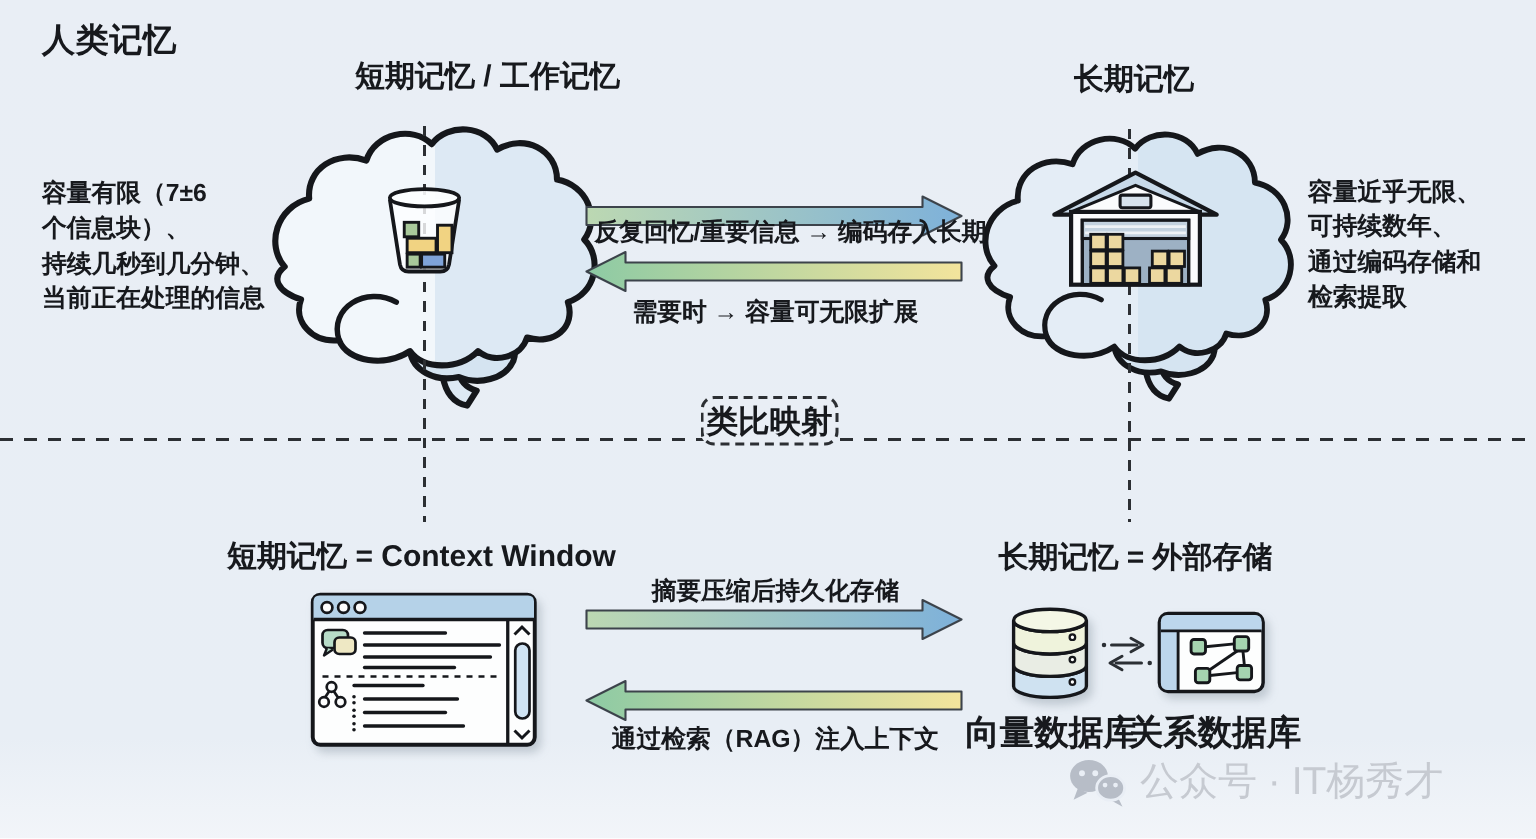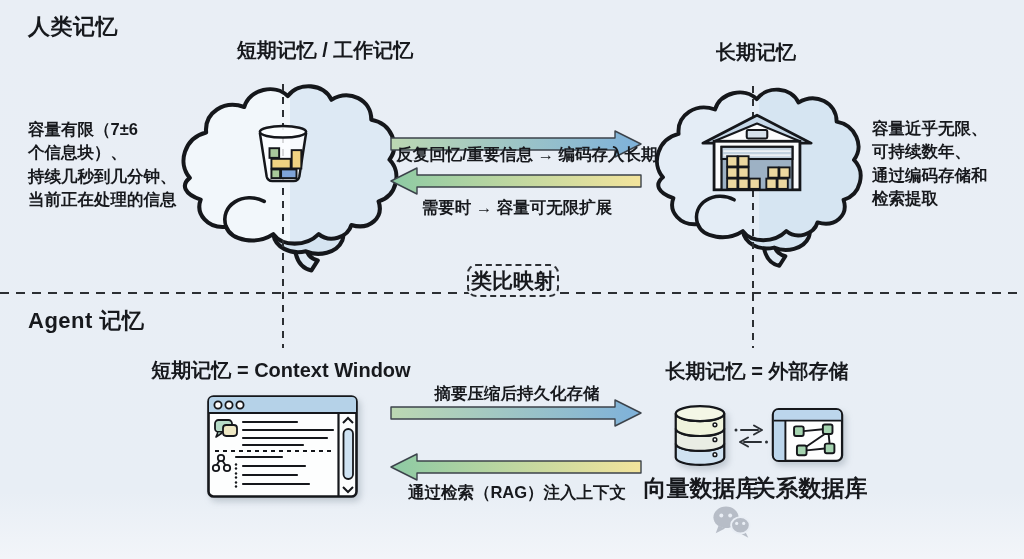--- a/index.html
+++ b/index.html
@@ -127,21 +127,20 @@
           <stop offset="1" stop-color="#f3e49c"></stop>
         </linearGradient>
       </defs>
     <polygon points="252,11 28,11 28,4 2,17 28,30 28,23 252,23" fill="url(#g2)" stroke="#3c434b" stroke-width="1.4" stroke-linejoin="round"></polygon>
   </svg>
   <div class="abs arrow-label" style="left:517px;top:197px;">需要时 → 容量可无限扩展</div>
 
   <div class="abs hline" style="left:0;top:292px;width:1024px;"></div>
   <div class="abs badge">类比映射</div>
 
-  <div class="abs section-title" style="left:28px;top:306px;">Agent 记忆</div>
   <div class="abs sub-title" style="left:281px;top:357px;">短期记忆 = Context Window</div>
   <div class="abs sub-title" style="left:757px;top:358px;">长期记忆 = 外部存储</div>
 
 
   <svg class="abs shadowed" style="left:207px;top:395px;z-index:3;" width="151" height="103" viewBox="0 0 151 103">
     <rect x="1.5" y="1.5" width="148" height="100" rx="5" fill="#fdfefe" stroke="#15171b" stroke-width="2.6"></rect>
     <path d="M6 2 H145 Q149 2 149 6 V18 H2 V6 Q2 2 6 2 Z" fill="#b5d2e8"></path>
     <line x1="2" y1="18" x2="149" y2="18" stroke="#15171b" stroke-width="2.2"></line>
     <g>
       <circle cx="11" cy="10" r="3.6" fill="#fdfdfd" stroke="#15171b" stroke-width="1.8"></circle>
@@ -255,14 +254,15 @@
   <svg class="abs" style="left:712px;top:505px;z-index:6;" width="41" height="34" viewBox="0 0 44 36">
     <path d="M7 22 L4 30 L14 25 Z" fill="#b7bdc7"></path>
     <ellipse cx="15" cy="13" rx="13.5" ry="11.5" fill="#b7bdc7"></ellipse>
     <path d="M36 29 L39 35 L30 30 Z" fill="#b7bdc7"></path>
     <ellipse cx="30.5" cy="21.5" rx="10" ry="8.8" fill="#b7bdc7" stroke="#e9eef5" stroke-width="2"></ellipse>
     <circle cx="10" cy="11" r="2.1" fill="#e9eef5"></circle>
       <circle cx="19.5" cy="11" r="2.1" fill="#e9eef5"></circle>
     <circle cx="26.5" cy="19.5" r="1.7" fill="#e9eef5"></circle>
       <circle cx="34" cy="19.5" r="1.7" fill="#e9eef5"></circle>
   </svg>
+  <div class="abs watermark-text" style="left:760px;top:503px;">公众号 · IT杨秀才</div>
 
 </div>
 
 </body></html>

